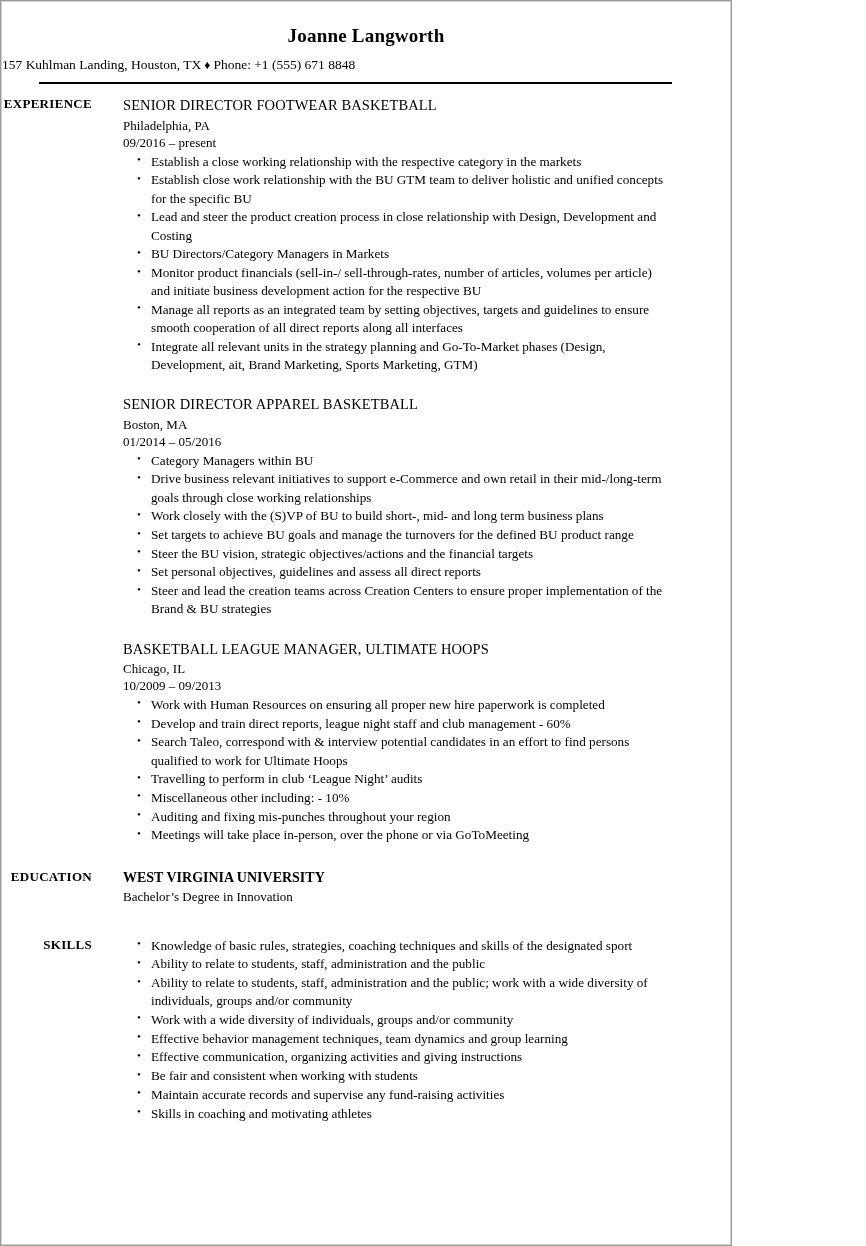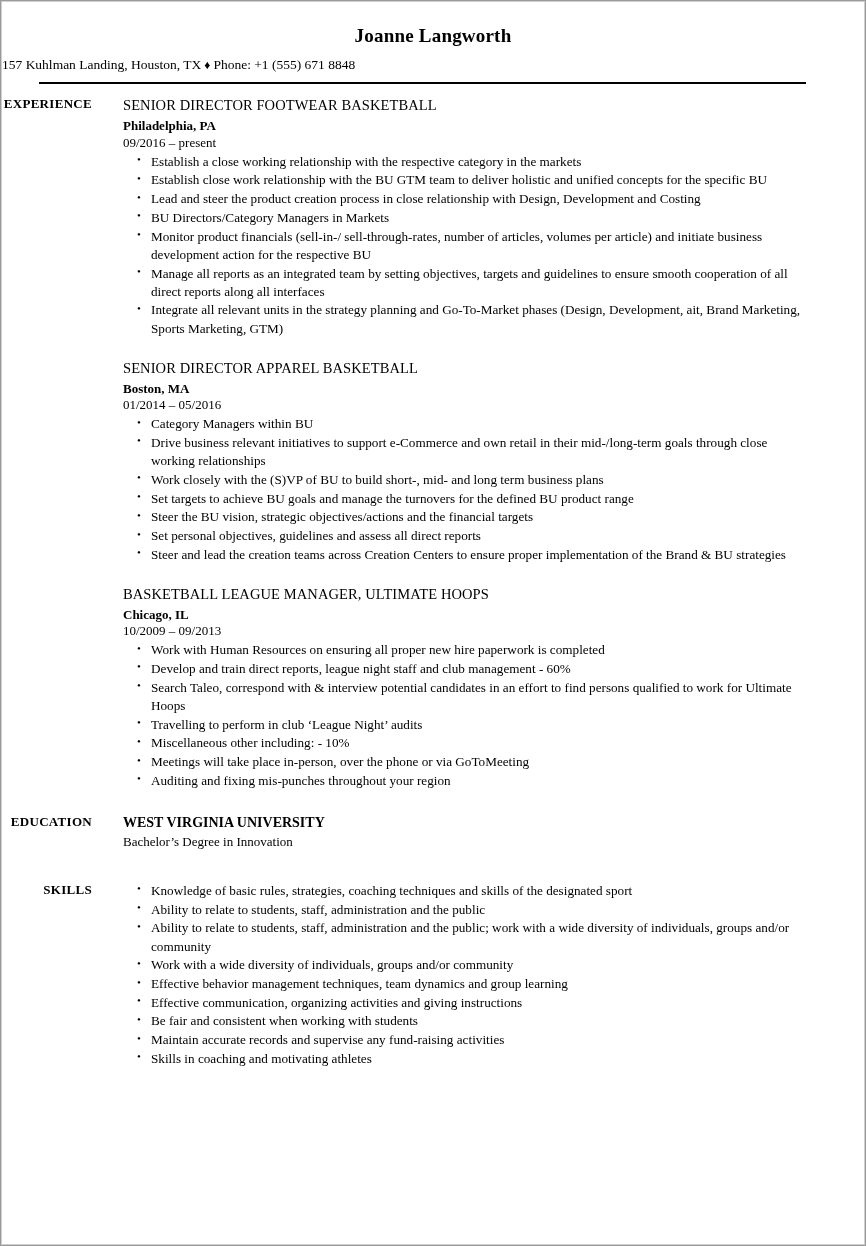--- a/index.html
+++ b/index.html
@@ -10,21 +10,21 @@
   body {
     width: 866px;
     height: 1246px;
     font-family: "Liberation Serif", "DejaVu Serif", serif;
     color: #000000;
     overflow: hidden;
   }
   .page {
     position: relative;
     box-sizing: border-box;
-    width: 866px;
+    width: 732px;
     height: 1246px;
     background: #ffffff;
     border: 1px solid #9a9a9a;
     padding: 0;
   }
   .page-inner {
     position: absolute;
     left: 0; top: 0; right: 0; bottom: 0;
     border: 1px solid #cfcfcf;
   }
@@ -82,21 +82,21 @@
 
   
   .job-title {
     font-size: 14.5px;
     font-weight: normal;
     letter-spacing: 0.1px;
     line-height: 1.3;
   }
   .job-location {
     font-size: 13px;
-    font-weight: bold;
+    font-weight: normal;
     line-height: 1.35;
     margin-top: 2px;
   }
   .job-dates {
     font-size: 13px;
     line-height: 1.3;
   }
 
   ul.bullets {
     list-style: none;
@@ -189,22 +189,22 @@
         <div class="entry">
           <div class="job-title">BASKETBALL LEAGUE MANAGER, ULTIMATE HOOPS</div>
           <div class="job-location">Chicago, IL</div>
           <div class="job-dates">10/2009 – 09/2013</div>
           <ul class="bullets">
             <li>Work with Human Resources on ensuring all proper new hire paperwork is completed</li>
             <li>Develop and train direct reports, league night staff and club management - 60%</li>
             <li>Search Taleo, correspond with &amp; interview potential candidates in an effort to find persons qualified to work for Ultimate Hoops</li>
             <li>Travelling to perform in club ‘League Night’ audits</li>
             <li>Miscellaneous other including: - 10%</li>
+            <li>Auditing and fixing mis-punches throughout your region</li>
             <li>Meetings will take place in-person, over the phone or via GoToMeeting</li>
-            <li>Auditing and fixing mis-punches throughout your region</li>
           </ul>
         </div>
 
       </div>
     </div>
 
     <div class="section edu-section">
       <div class="section-label-col">
         <div class="section-label">EDUCATION</div>
       </div>

